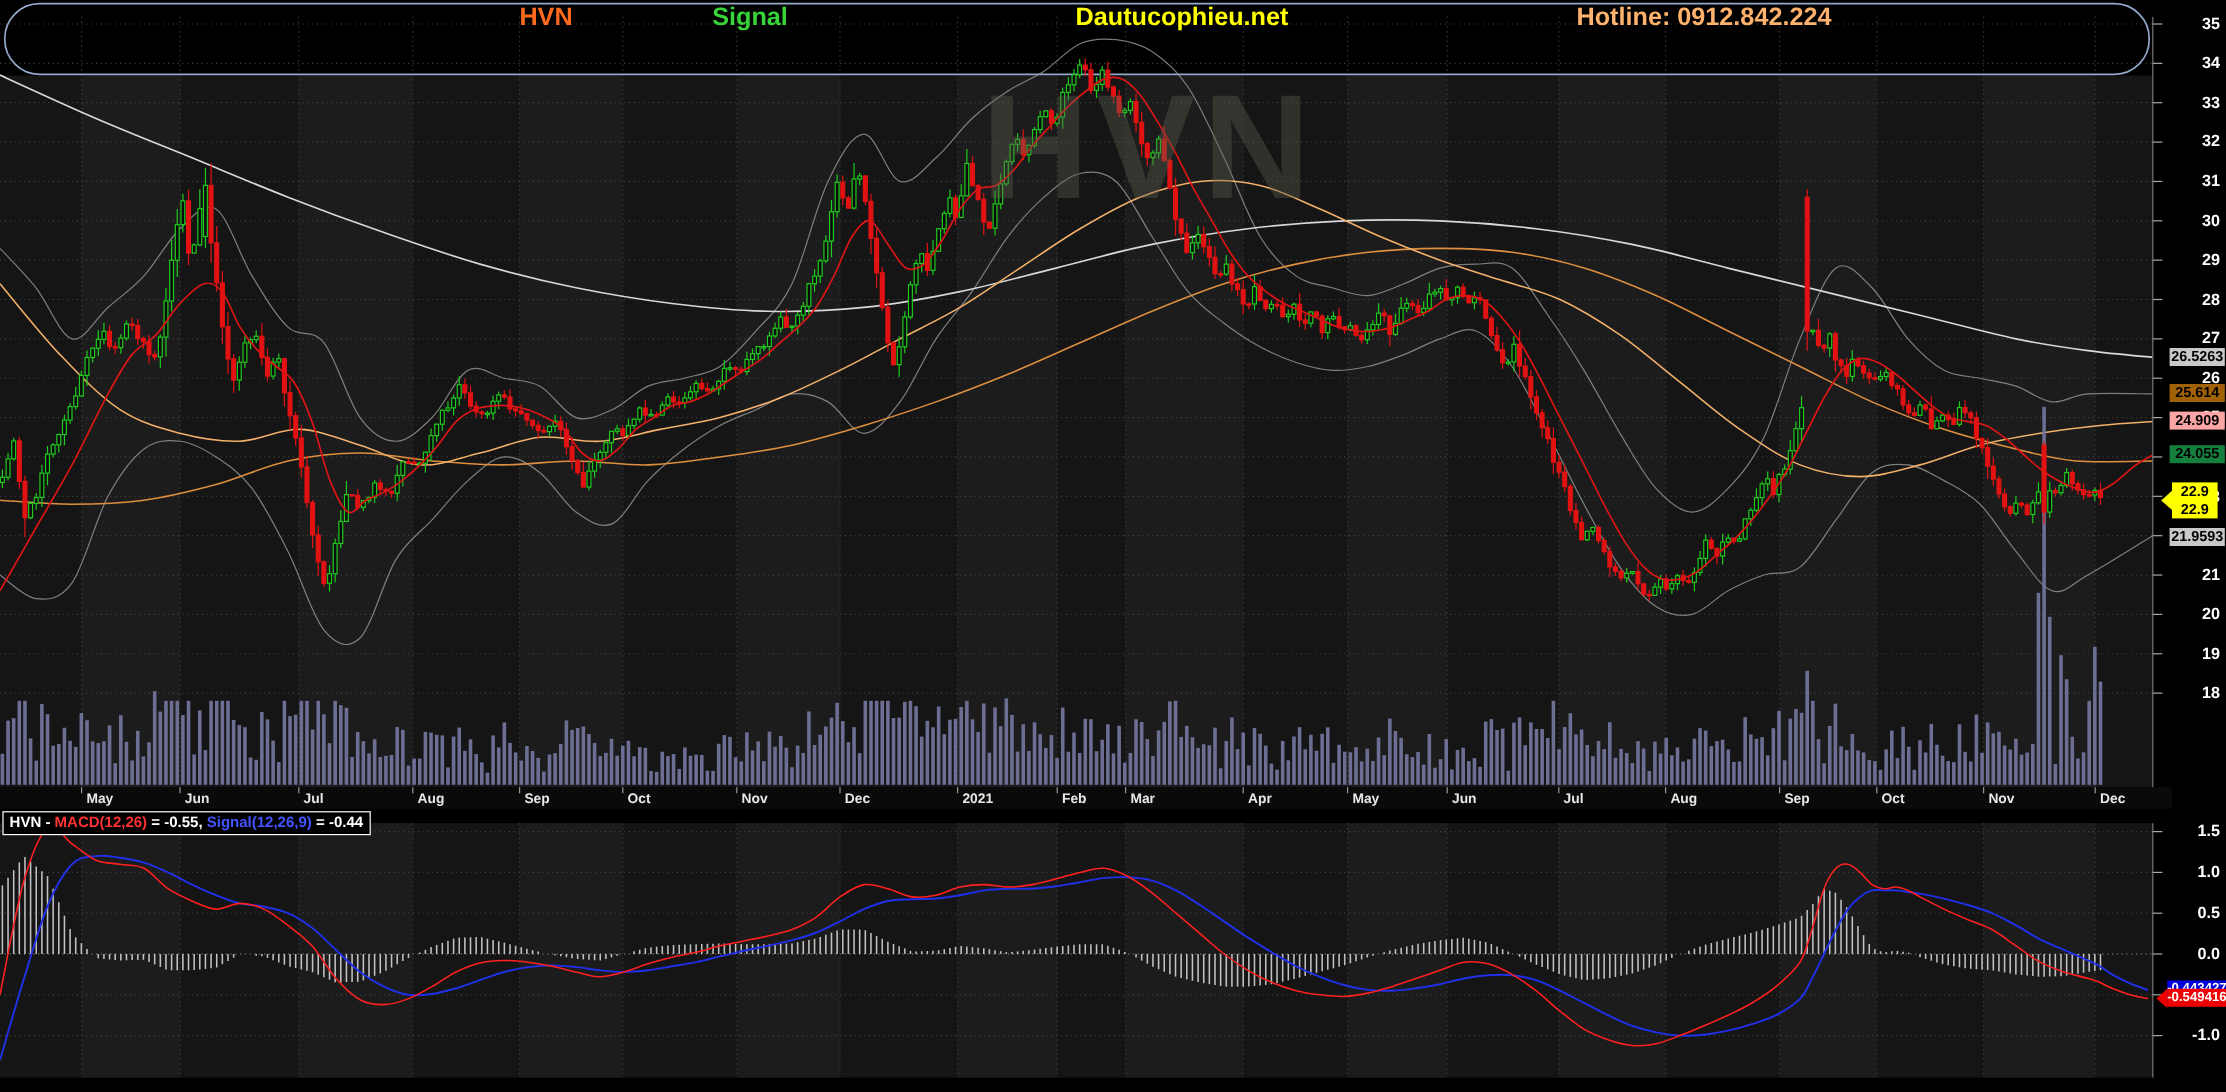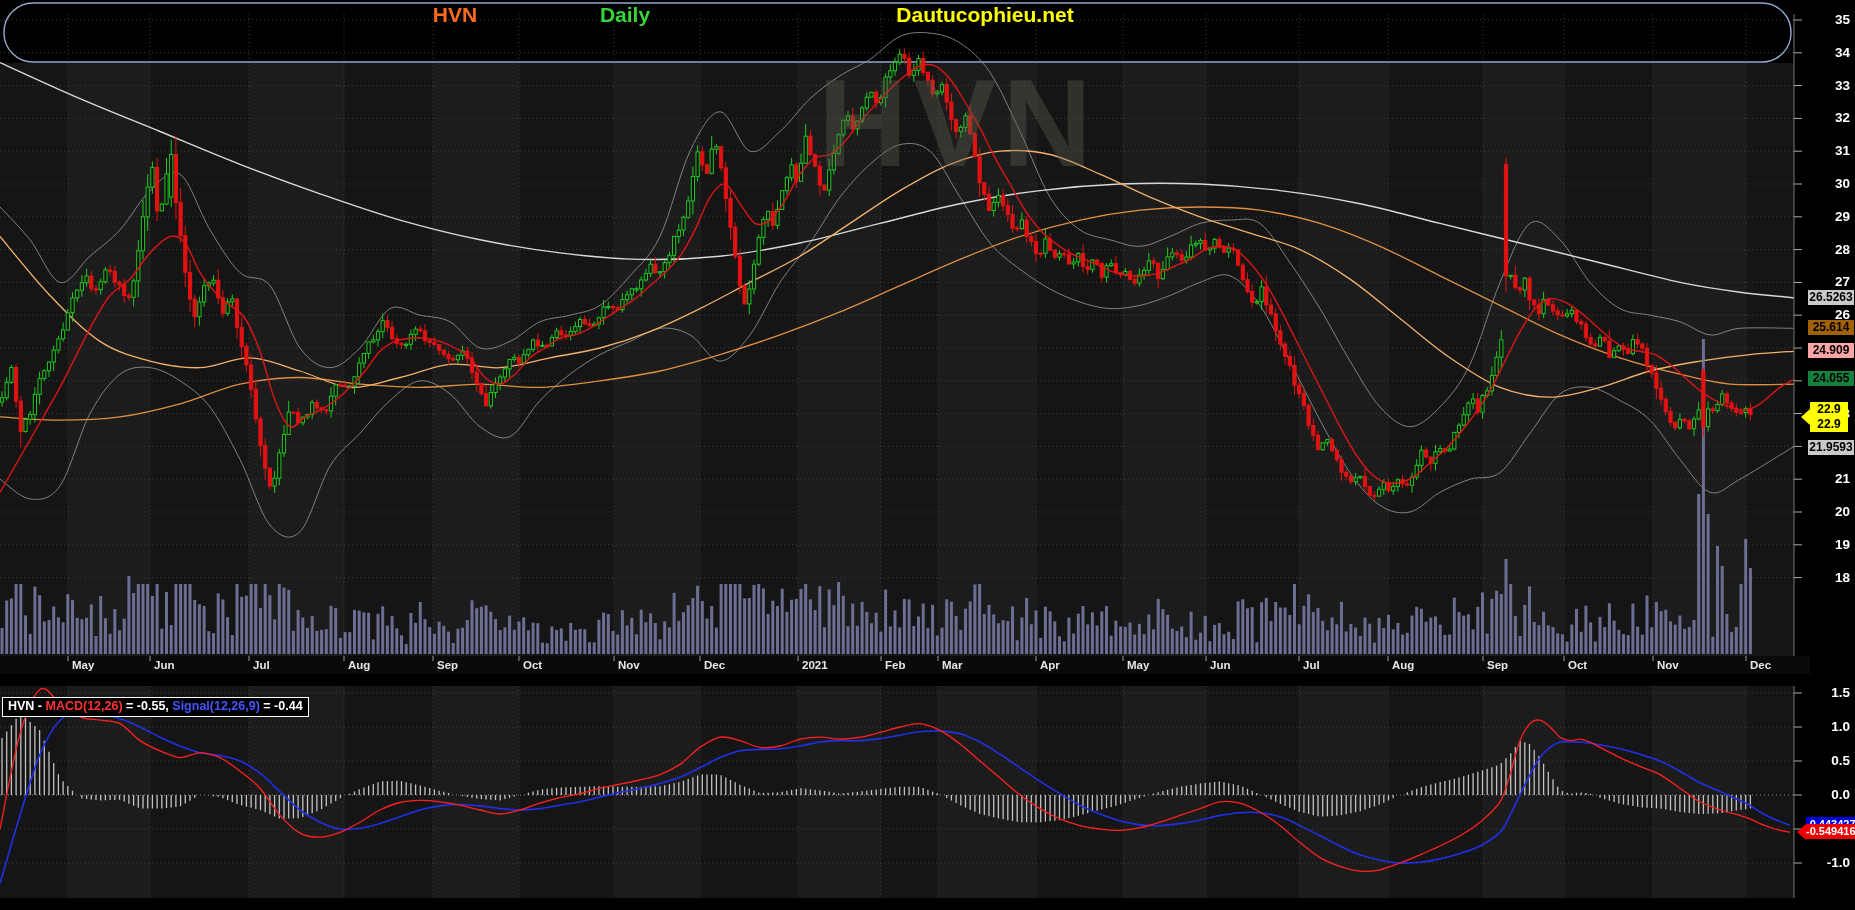--- a/index.html
+++ b/index.html
@@ -11,21 +11,21 @@
   #watermark{position:absolute;left:818px;top:52px;font-size:124px;font-weight:bold;
              color:rgba(95,95,78,0.38);letter-spacing:6px;z-index:1;}
   .axnum{position:absolute;left:1806px;width:44px;text-align:right;font-size:13.5px;
          font-weight:bold;color:#fff;z-index:2;}
   .pricebox{position:absolute;left:1808px;width:46px;text-align:center;font-size:12px;
             font-weight:bold;z-index:3;line-height:15px;}
   .arrowL{position:absolute;left:-9px;top:50%;margin-top:-8px;width:0;height:0;
           border-top:8px solid transparent;border-bottom:8px solid transparent;}
   #macd-label{position:absolute;left:2px;top:676px;height:15px;background:#000;
               border:1px solid #fff;padding:1px 5px 2px 5px;font-size:12.5px;font-weight:bold;
-              white-space:nowrap;z-index:3;margin-top:21px;}
+              white-space:nowrap;z-index:3;}
 </style>
 </head>
 <body>
 
 <div id="stage">
   <svg id="cv" width="1855" height="910">
       <defs>
         <clipPath id="mainClip">
           <rect x="0" y="8" width="1794" height="650"></rect>
         </clipPath>
@@ -1678,22 +1678,23 @@
       <line x1="1794" y1="727" x2="1802" y2="727" stroke="#aaa" stroke-width="1"></line>
       <line x1="1794" y1="761" x2="1802" y2="761" stroke="#aaa" stroke-width="1"></line>
       <line x1="1794" y1="795" x2="1802" y2="795" stroke="#aaa" stroke-width="1"></line>
       <line x1="1794" y1="863" x2="1802" y2="863" stroke="#aaa" stroke-width="1"></line>
       <line x1="1794" y1="829" x2="1802" y2="829" stroke="#aaa" stroke-width="1"></line>
     </svg>
 
   <div id="watermark">HVN</div>
 
   <div class="hdr-label" style="left: 380px; width: 150px; color: rgb(255, 106, 30);">HVN</div>
-  <div class="hdr-label" style="left: 560px; width: 130px; color: rgb(55, 212, 58);">Daily</div>
+  <div class="hdr-label" style="left: 560px; width: 130px; color: rgb(55, 212, 58);">Signal</div>
   <div class="hdr-label" style="left: 860px; width: 250px; color: rgb(255, 255, 0);">Dautucophieu.net</div>
+  <div class="hdr-label" style="left: 1270px; width: 300px; color: rgb(255, 178, 107);">Hotline: 0912.842.224</div>
 
   <div id="macd-label"><span style="color: rgb(255, 255, 255);">HVN - </span><span style="color: rgb(255, 51, 51);">MACD(12,26)</span><span style="color: rgb(255, 255, 255);"> = -0.55, </span><span style="color: rgb(68, 85, 255);">Signal(12,26,9)</span><span style="color: rgb(255, 255, 255);"> = -0.44</span></div>
 
   <div id="labels-layer">
       <div class="axnum" style="top: 12px;">35</div>
       <div class="axnum" style="top: 44.8px;">34</div>
       <div class="axnum" style="top: 77.6px;">33</div>
       <div class="axnum" style="top: 110.4px;">32</div>
       <div class="axnum" style="top: 143.2px;">31</div>
       <div class="axnum" style="top: 176px;">30</div>

